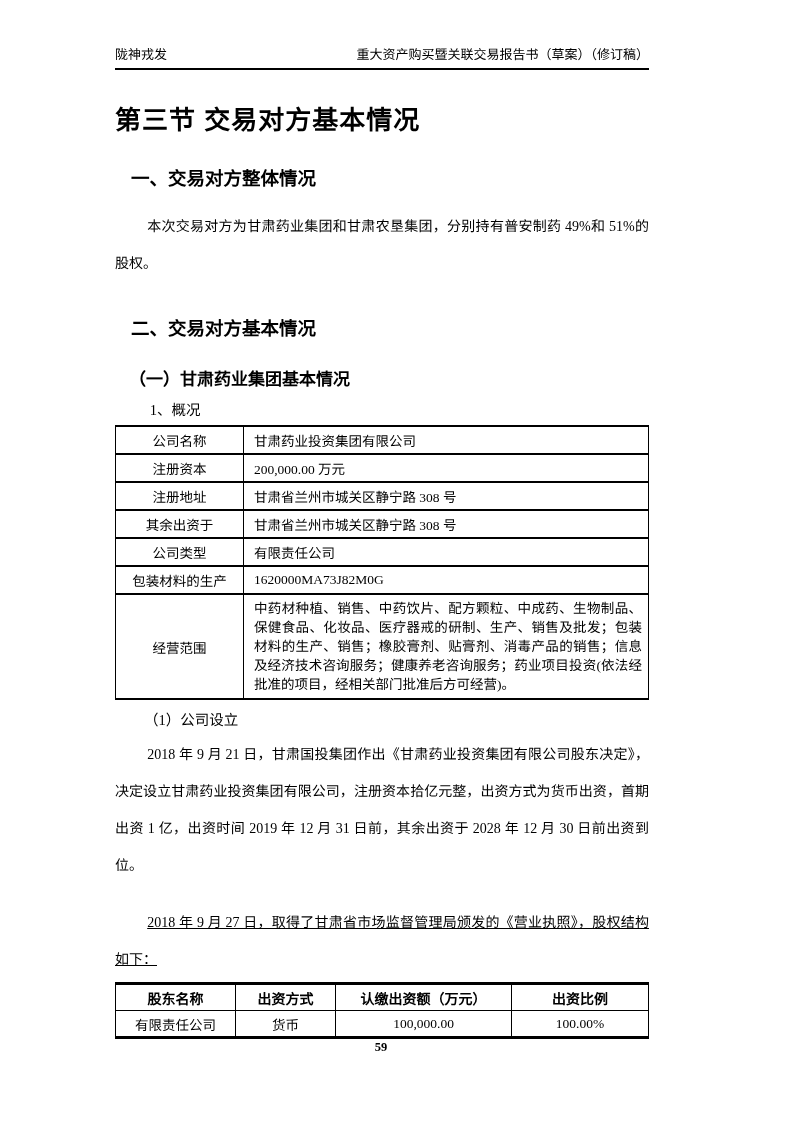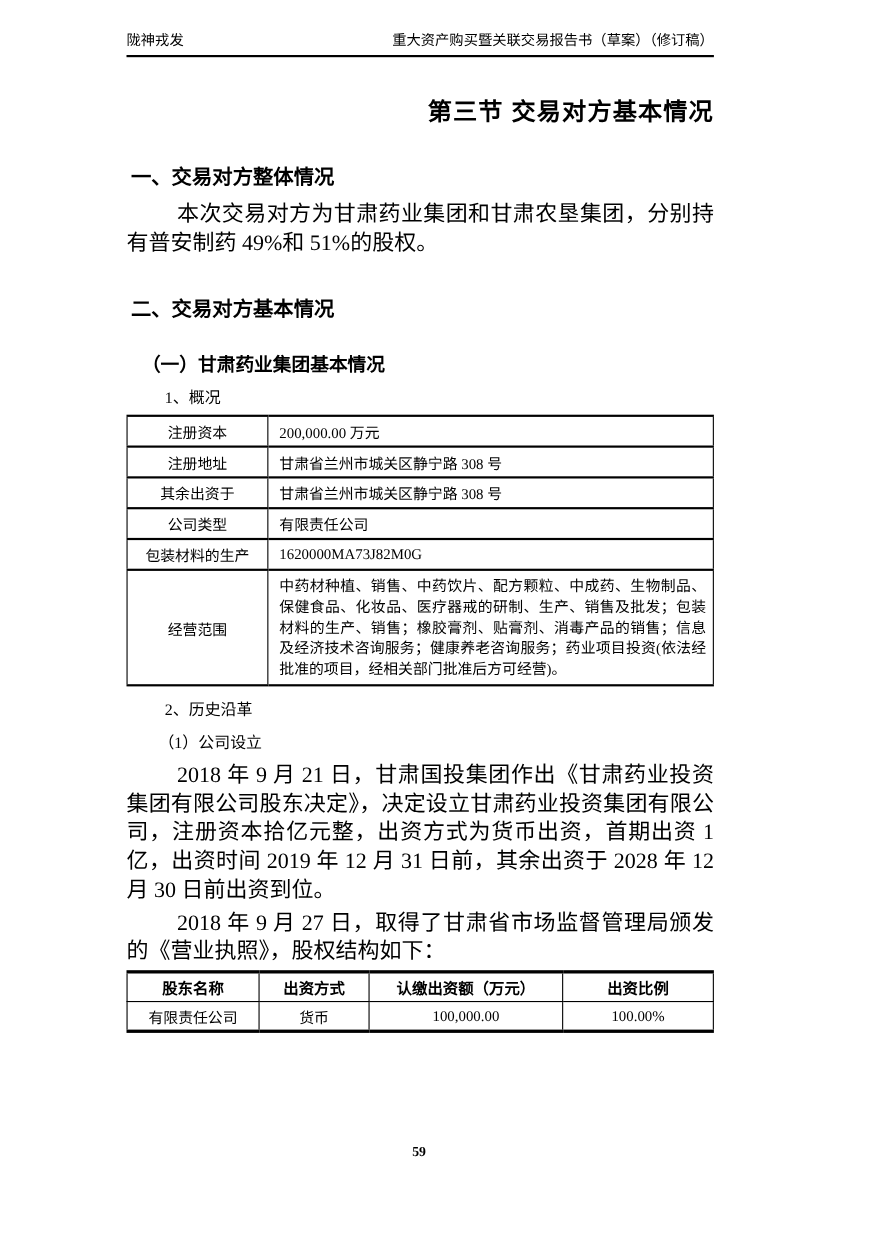--- a/index.html
+++ b/index.html
@@ -5,65 +5,65 @@
   * { box-sizing: border-box; }
   html, body { margin: 0; padding: 0; }
   body {
     width: 793px; height: 1122px;
     background: #ffffff; color: #000000;
     font-family: "Liberation Serif", "DejaVu Serif", serif;
   }
   .page {
     position: relative;
     width: 762px; height: 1122px;
-    padding: 28px 113px 0 115px;
+    padding: 46px 113px 0 115px;
     overflow: hidden;
   }
   
   .doc-header {
     display: flex; justify-content: space-between; align-items: flex-end;
     font-size: 13px; line-height: 18px;
     padding-bottom: 4px;
     border-bottom: 2.5px solid #000;
   }
   
   .doc-title {
     margin: 34px 0 0;
     font-family: "Liberation Sans", "DejaVu Sans", sans-serif;
-    font-weight: bold; font-size: 22px; line-height: 32px;
-    text-align: right; letter-spacing: 1px;
+    font-weight: bold; font-size: 26px; line-height: 32px;
+    text-align: left; letter-spacing: 1px;
   }
   .h-sec {
-    margin: 4px;
+    margin: 16px;
     font-family: "Liberation Sans", "DejaVu Sans", sans-serif;
     font-weight: bold; font-size: 18.5px; line-height: 26px;
   }
   .h-sec1 { margin-top: 30px; }
   .h-sec2 { margin-top: 34px; }
   .h-sub {
     margin: 26px 0 0; padding-left: 14px;
     font-family: "Liberation Sans", "DejaVu Sans", sans-serif;
     font-weight: bold; font-size: 17px; line-height: 24px;
   }
   
   .p-body {
     margin: 8px 0 0;
-    font-size: 20px; line-height: 26px;
+    font-size: 14px; line-height: 37px;
     text-align: justify; text-indent: 2.3em;
   }
   .p-item {
     margin: 0;
     font-size: 14.5px; line-height: 20px;
     text-indent: 2.4em;
   }
   #item-1 { margin-top: 8px; }
   #item-2 { margin-top: 12px; }
   #sub-item-1 { margin-top: 10px; text-indent: 2.0em; }
   #para-establish { margin-top: 6px; }
-  #para-license { margin-top: 4px; }
+  #para-license { margin-top: 20px; text-decoration: underline; }
   
   table { width: 100%; border-collapse: collapse; }
   .overview-table { margin-top: 5px; font-size: 13.5px; }
   .overview-table td {
     border-left: 1px solid #000; border-right: 1px solid #000;
     border-top: 2px solid #000; border-bottom: 2px solid #000;
     padding: 3px 6px;
     vertical-align: middle;
   }
   .overview-table td.cell-label {
@@ -110,20 +110,24 @@
 
   <h2 class="h-sec h-sec2">二、交易对方基本情况</h2>
 
   <h3 class="h-sub">（一）甘肃药业集团基本情况</h3>
 
   <p class="p-item" id="item-1">1、概况</p>
 
   <table class="overview-table">
     <tbody>
       <tr>
+        <td class="cell-label">公司名称</td>
+        <td class="cell-value">甘肃药业投资集团有限公司</td>
+      </tr>
+      <tr>
         <td class="cell-label">注册资本</td>
         <td class="cell-value">200,000.00 万元</td>
       </tr>
       <tr>
         <td class="cell-label">注册地址</td>
         <td class="cell-value">甘肃省兰州市城关区静宁路 308 号</td>
       </tr>
       <tr>
         <td class="cell-label">其余出资于</td>
         <td class="cell-value">甘肃省兰州市城关区静宁路 308 号</td>
@@ -136,21 +140,20 @@
         <td class="cell-label">包装材料的生产</td>
         <td class="cell-value">1620000MA73J82M0G</td>
       </tr>
       <tr class="row-scope">
         <td class="cell-label">经营范围</td>
         <td class="cell-value">中药材种植、销售、中药饮片、配方颗粒、中成药、生物制品、保健食品、化妆品、医疗器戒的研制、生产、销售及批发；包装材料的生产、销售；橡胶膏剂、贴膏剂、消毒产品的销售；信息及经济技术咨询服务；健康养老咨询服务；药业项目投资(依法经批准的项目，经相关部门批准后方可经营)。</td>
       </tr>
     </tbody>
   </table>
 
-  <p class="p-item" id="item-2">2、历史沿革</p>
 
   <p class="p-item" id="sub-item-1">（1）公司设立</p>
 
   <p class="p-body" id="para-establish">2018 年 9 月 21 日，甘肃国投集团作出《甘肃药业投资集团有限公司股东决定》，决定设立甘肃药业投资集团有限公司，注册资本拾亿元整，出资方式为货币出资，首期出资 1 亿，出资时间 2019 年 12 月 31 日前，其余出资于 2028 年 12 月 30 日前出资到位。</p>
 
   <p class="p-body" id="para-license">2018 年 9 月 27 日，取得了甘肃省市场监督管理局颁发的《营业执照》，股权结构如下：</p>
 
   <table class="shareholder-table">
     <colgroup>
       <col class="col-1">

